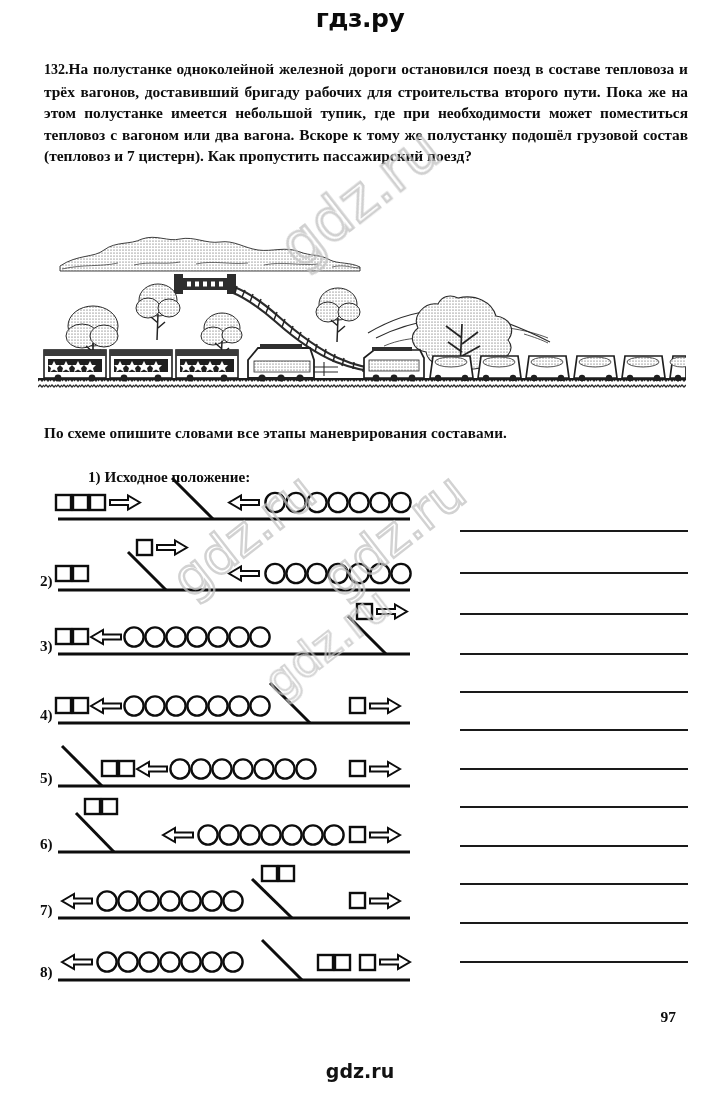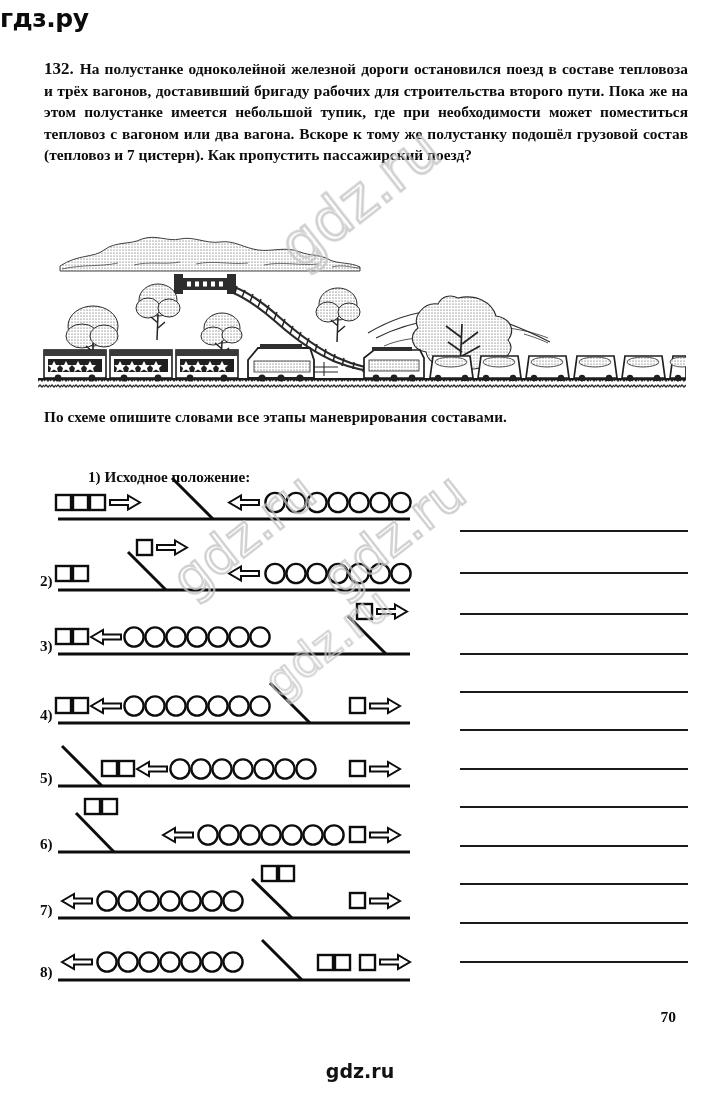--- a/index.html
+++ b/index.html
@@ -11,21 +11,21 @@
     font-family: "Liberation Serif", serif;
     color: #111111;
     position: relative;
     overflow: hidden;
   }
 
   
   .brand-top {
     position: absolute;
     top: 4px; left: 0; width: 100%;
-    text-align: left;
+    text-align: center;
     font-family: "DejaVu Sans", sans-serif;
     font-weight: bold;
     font-size: 25px;
     letter-spacing: -0.5px;
     color: #0b0b0b;
   }
   .brand-bottom {
     position: absolute;
     bottom: 12px; left: 0; width: 100%;
     text-align: center;
@@ -44,36 +44,35 @@
     font-family: "Liberation Serif", serif;
     font-weight: bold;
     font-size: 15.4px;
     line-height: 21.6px;
     text-align: justify;
     text-justify: inter-word;
     color: #0d0d0d;
   }
   .problem-number {
     font-weight: bold;
-    font-size: 17px;
-    margin-right: 6px;
+    font-size: 14px;
   }
 
   
   .illustration {
     position: absolute;
     top: 228px; left: 38px;
     width: 648px; height: 166px;
   }
   .illustration svg { display: block; }
 
   
   .instruction {
     position: absolute;
-    top: 408px; left: 44px; width: 640px;
+    top: 424px; left: 44px; width: 640px;
     font-family: "Liberation Serif", serif;
     font-weight: bold;
     font-size: 15.2px;
     color: #0d0d0d;
     letter-spacing: 0.1px;
   }
 
   
   .step1-caption {
     position: absolute;
@@ -548,15 +547,15 @@
 
 <svg width="720" height="1094" viewBox="0 0 720 1094" style="position:absolute;top:0;left:0;pointer-events:none;">
   <g fill="none" stroke="#b9b9b9" stroke-width="3.2" opacity="0.75" font-family="'DejaVu Sans', sans-serif">
     <text x="300" y="270" font-size="58" fill="none" stroke="#c0c0c0" stroke-width="2.6" transform="rotate(-38 300 270)">gdz.ru</text>
     <text x="190" y="600" font-size="52" fill="none" stroke="#c3c3c3" stroke-width="2.4" transform="rotate(-38 190 600)">gdz.ru</text>
     <text x="340" y="600" font-size="52" fill="none" stroke="#c3c3c3" stroke-width="2.4" transform="rotate(-38 340 600)">gdz.ru</text>
     <text x="280" y="700" font-size="46" fill="none" stroke="#c6c6c6" stroke-width="2.2" transform="rotate(-38 280 700)">gdz.ru</text>
   </g>
 </svg>
 
-<div class="pageno">70</div>
+<div class="pageno">97</div>
 
 <div class="brand-bottom">gdz.ru</div>
 
 </body></html>

